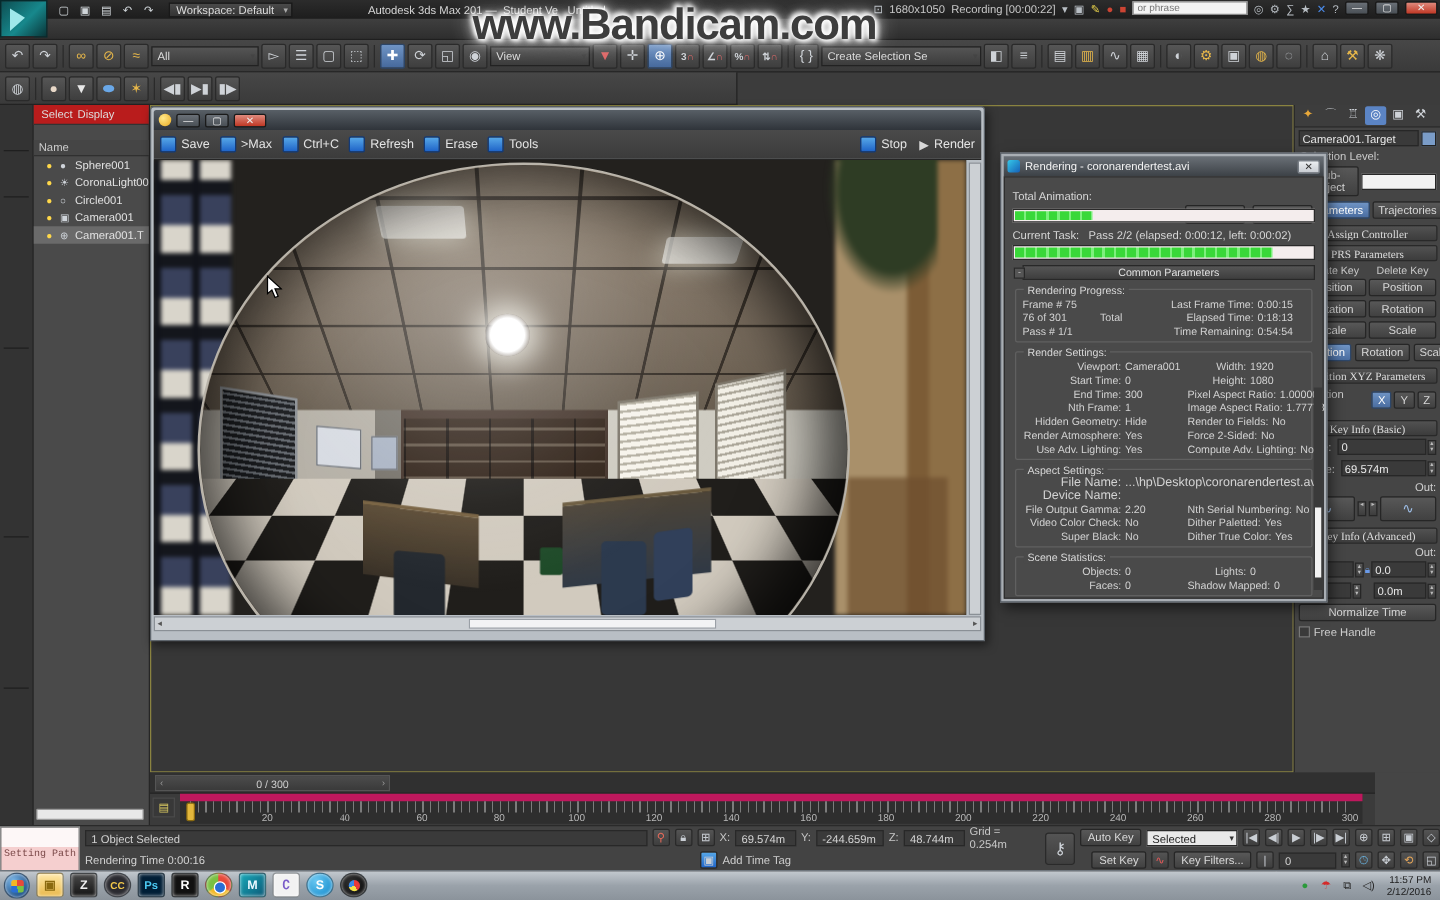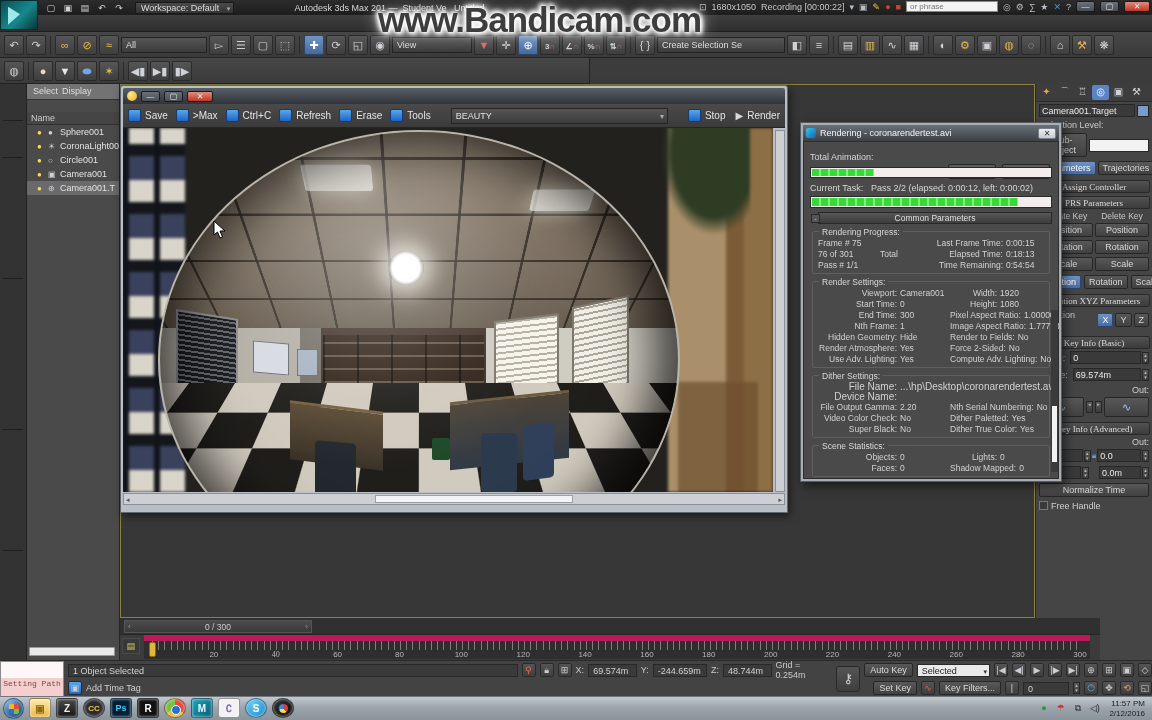--- a/index.html
+++ b/index.html
@@ -32,21 +32,21 @@
   .tico.on{background:linear-gradient(#6f94c5,#46699c);border-color:#2d4668;color:#fff;}
   .tico.warm{color:#e8b84a;}
   .tsep{width:1px;height:18px;background:#2a2a2a;margin:0 2px;flex:none;}
   .tdrop{height:16px;background:#e8e8e8;border:1px solid #222;color:#222;font-size:9px;line-height:14px;padding:0 12px 0 4px;position:relative;flex:none;}
   .tdrop:after{content:"▾";position:absolute;right:2px;top:1px;font-size:7px;color:#444;}
   .tdrop.dark{background:linear-gradient(#555,#3c3c3c);color:#ddd;}
   
   #leftrail{position:absolute;left:0;top:84px;width:27px;height:576px;background:#333;border-right:1px solid #222;z-index:3;}
   #leftrail i{display:block;height:1px;background:#1f1f1f;margin:36px 3px 0 3px;}
   #explorer{position:absolute;left:27px;top:84px;width:93px;height:576px;background:#4a4a4a;border-right:1px solid #262626;z-index:3;font-size:9px;}
-  #sx-menu{height:16px;background:#737373;display:flex;gap:4px;padding:2px 6px;border-bottom:1px solid #333;}
+  #sx-menu{height:16px;background:#b91c1c;display:flex;gap:4px;padding:2px 6px;border-bottom:1px solid #333;}
   #sx-menu span{color:#ddd;font-size:9px;}
   #sx-name{height:13px;border-bottom:1px solid #303030;color:#ccc;padding:1px 4px;background:#454545;margin-top:12px;}
   .sx-row{display:flex;align-items:center;gap:2px;height:14px;padding-left:10px;color:#e2e2e2;}
   .sx-row.sel{background:#6a6a6a;}
   .bulb{color:#ffd84a;font-size:8px;width:9px;}
   .oicon{color:#cfd4da;font-size:8px;width:10px;}
   .olabel{white-space:nowrap;overflow:hidden;font-size:9px;}
   #sx-hscroll{position:absolute;left:2px;bottom:4px;width:86px;height:9px;background:#e8e8e8;border:1px solid #999;border-radius:1px;}
   
   #viewport{position:absolute;left:120px;top:84px;width:915px;height:534px;background:#373737;border:1px solid #8a8340;z-index:1;}
@@ -483,21 +483,20 @@
         </span>
         <span class="vfb-btn">
           <span class="vfb-ic"></span>
           <span>Erase</span>
         </span>
         <span class="vfb-btn">
           <span class="vfb-ic"></span>
           <span>Tools</span>
         </span>
       </span>
-    <span id="vfb-channel">BEAUTY</span>
     <span id="vfb-right">
       <span class="vfb-btn">
           <span class="vfb-ic"></span>
           <span>Stop</span>
         </span>
       <span class="vfb-btn">
           <span style="color:#d8d8d8">▶</span>
           <span>Render</span>
         </span>
     </span>
@@ -627,21 +626,21 @@
           </div>
           <div class="prow">
             <span class="c1">Use Adv. Lighting:</span>
             <span class="c2">Yes</span>
             <span class="c3">Compute Adv. Lighting:</span>
             <span class="c4">No</span>
           </div>
         </div>
     </div>
     <div class="grp">
-      <span class="cap">Dither Settings:</span>
+      <span class="cap">Aspect Settings:</span>
       <div class="fullrow">
           <span class="fl">File Name:</span>
           <span>...\hp\Desktop\coronarendertest.avi</span>
         </div>
       <div class="fullrow">
           <span class="fl">Device Name:</span>
           <span></span>
         </div>
       <div>
           <div class="prow">
@@ -743,20 +742,21 @@
     <span class="sico">◀|</span>
     <span class="sico">▶</span>
     <span class="sico">|▶</span>
     <span class="sico">▶|</span>
     <span class="sico">⊕</span>
     <span class="sico">⊞</span>
     <span class="sico">▣</span>
     <span class="sico">◇</span>
   </div>
   <div class="srow" id="srow2">
+    <span style="width:488px;color:#d2d2d2">Rendering Time  0:00:16</span>
     <span class="sico" style="background:linear-gradient(#57a8e8,#1f64c8)">▣</span>
     <span>Add Time Tag</span>
     <span style="flex:1"></span>
     <span class="sbtn">Set Key</span>
     <span class="sico" style="color:#e85a5a">∿</span>
     <span class="sbtn">Key Filters...</span>
     <span class="sico">|◀▶|</span>
     <span class="sfield" style="width:46px">0</span>
     <span class="spin">▴<br>▾</span>
     <span class="sico" style="color:#6ab8e8">🕒︎</span>

